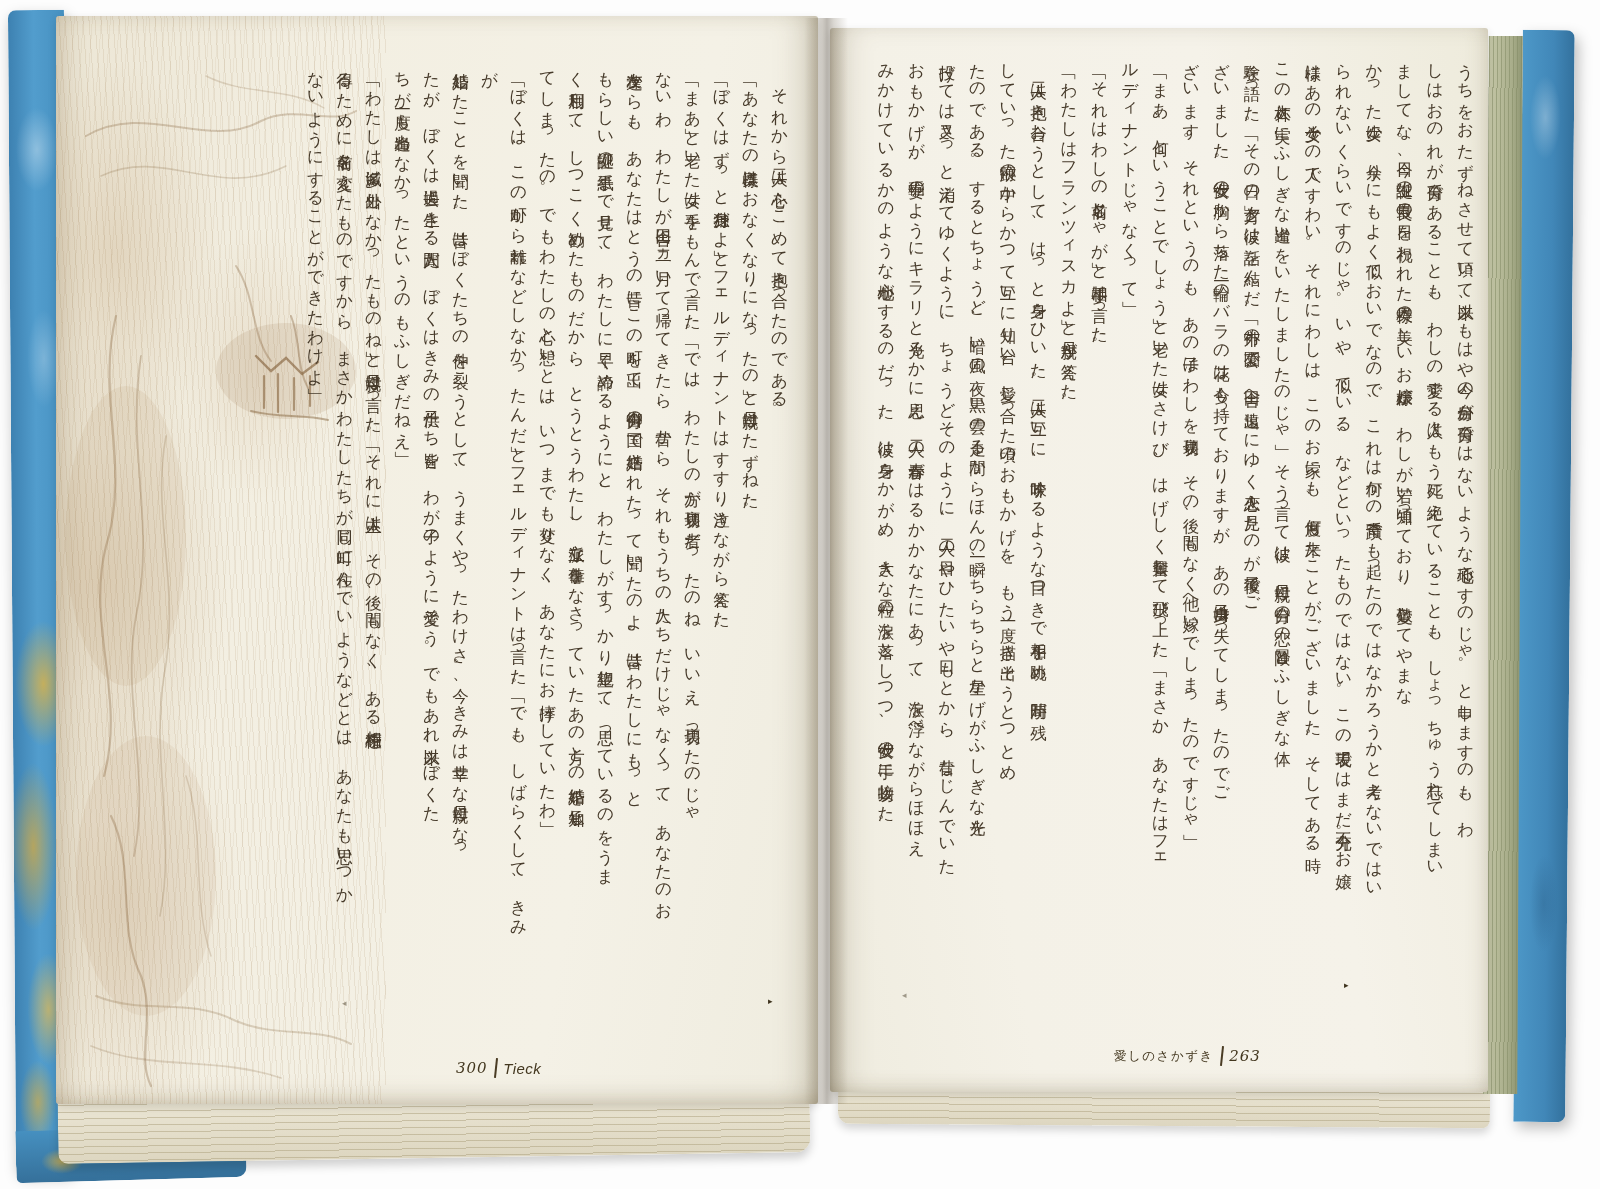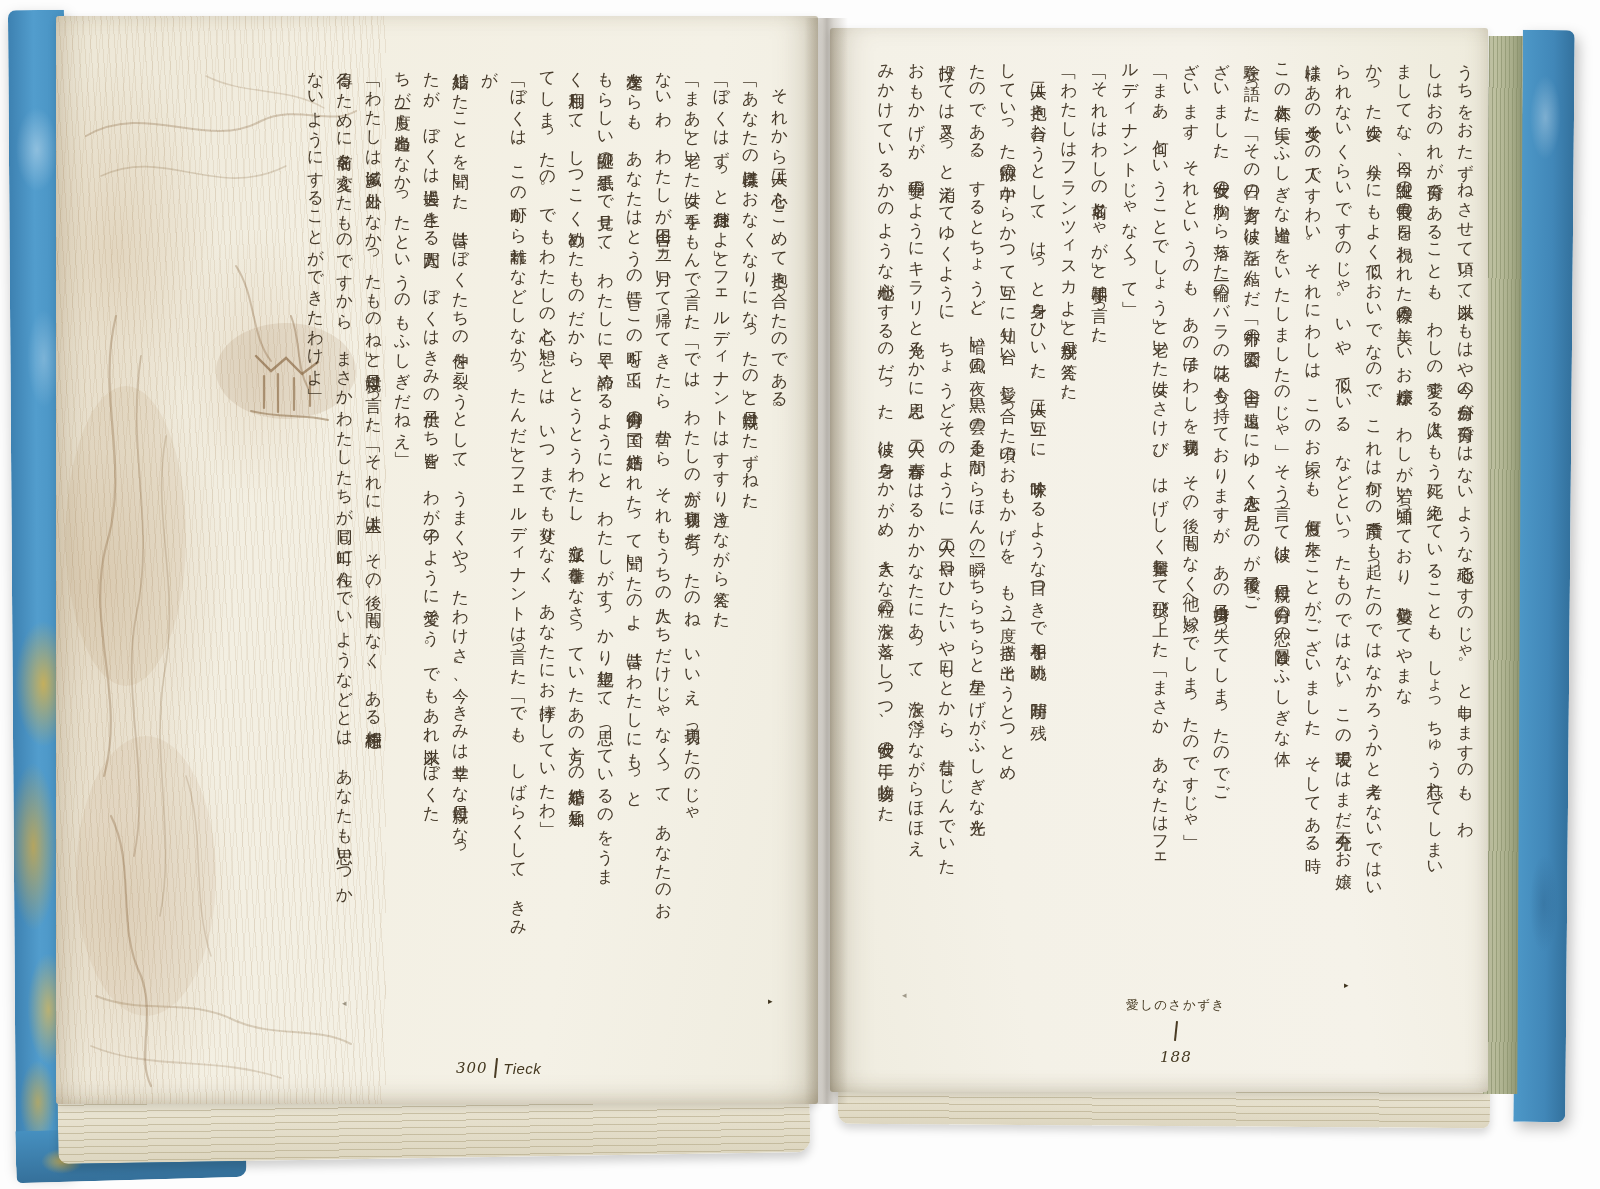--- a/index.html
+++ b/index.html
@@ -75,21 +75,21 @@
   
   .vtext{position:absolute;writing-mode:vertical-rl;color:#463a2a;
     font-size:16.5px;letter-spacing:1px;font-family:"DejaVu Sans",sans-serif;}
   .vtext .tcol{height:100%;overflow:hidden;}
   .text-left{right:24px;top:44px;height:884px;width:466px;line-height:29px;}
   .text-right{left:36px;top:24px;height:896px;width:614px;line-height:30.5px;}
   
   .footer{position:absolute;bottom:26px;display:flex;align-items:center;gap:7px;
     color:#43371f;}
   .footer-left{left:400px;}
-  .footer-right{left:296px;flex-direction:column;}
+  .footer-right{left:284px;}
   .pgnum{font-family:"DejaVu Serif",serif;font-style:italic;font-size:15px;letter-spacing:1px;}
   .flabel-latin{font-family:Liberation Sans, sans-serif;font-style:italic;font-size:15px;letter-spacing:.5px;}
   .flabel-jp{font-size:12.5px;letter-spacing:1.5px;}
   .fdiv{display:inline-block;width:1.5px;height:20px;background:#4a3c24;transform:rotate(6deg);}
   .orn{position:absolute;font-size:9px;color:#3d321c;}
   .orn.faint{opacity:.45;}
 </style>
 </head>
 <body>
 
@@ -181,18 +181,18 @@
         <div class="tcol">おもかげが、稲妻のようにキラリと光るかに思え、二人の青春がはるかかなたにあって、涙を浮べながらほほえ</div>
         <div class="tcol">みかけているかのような心地がするのだった。彼は身をかがめ、大きな二粒の涙を落としつつ、彼女の手に接吻した。</div>
       </div>
 
     <span class="orn faint" style="left:72px;bottom:92px;">◂</span>
     <span class="orn" style="left:514px;bottom:102px;">▸</span>
 
     <div class="footer footer-right">
       <span class="flabel-jp">愛しのさかずき</span>
       <span class="fdiv"></span>
-      <span class="pgnum">188</span>
+      <span class="pgnum">263</span>
     </div>
   </div>
 
   <div class="gutter"></div>
 </div>
 
 </body></html>

